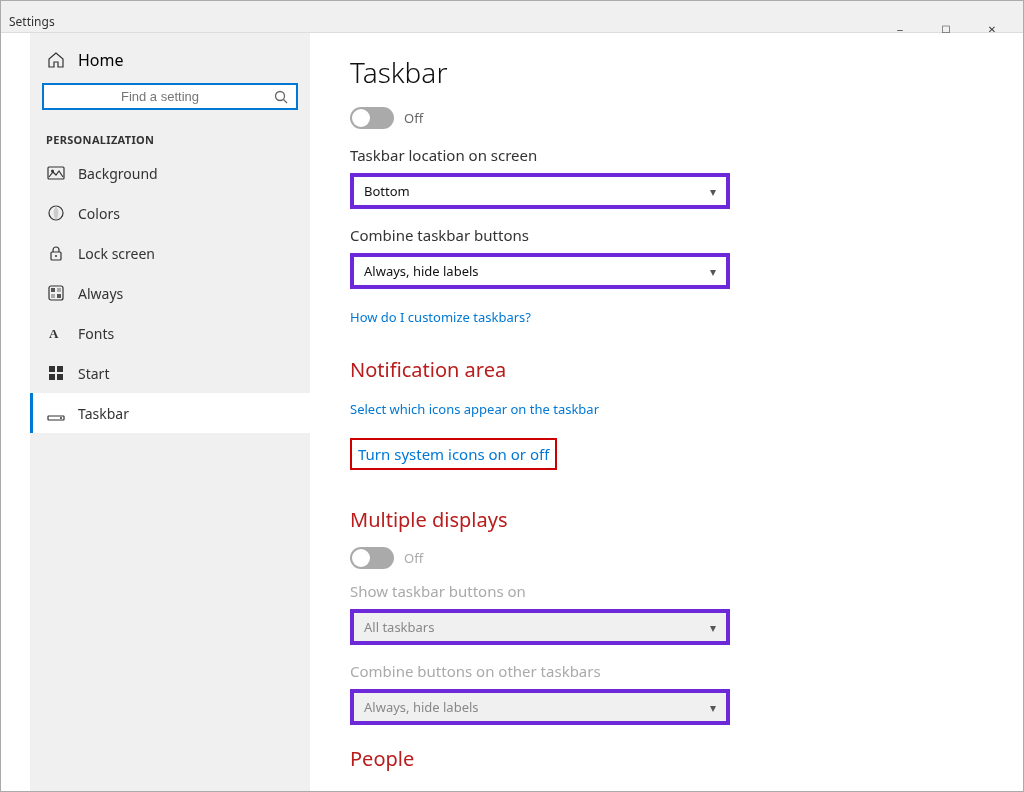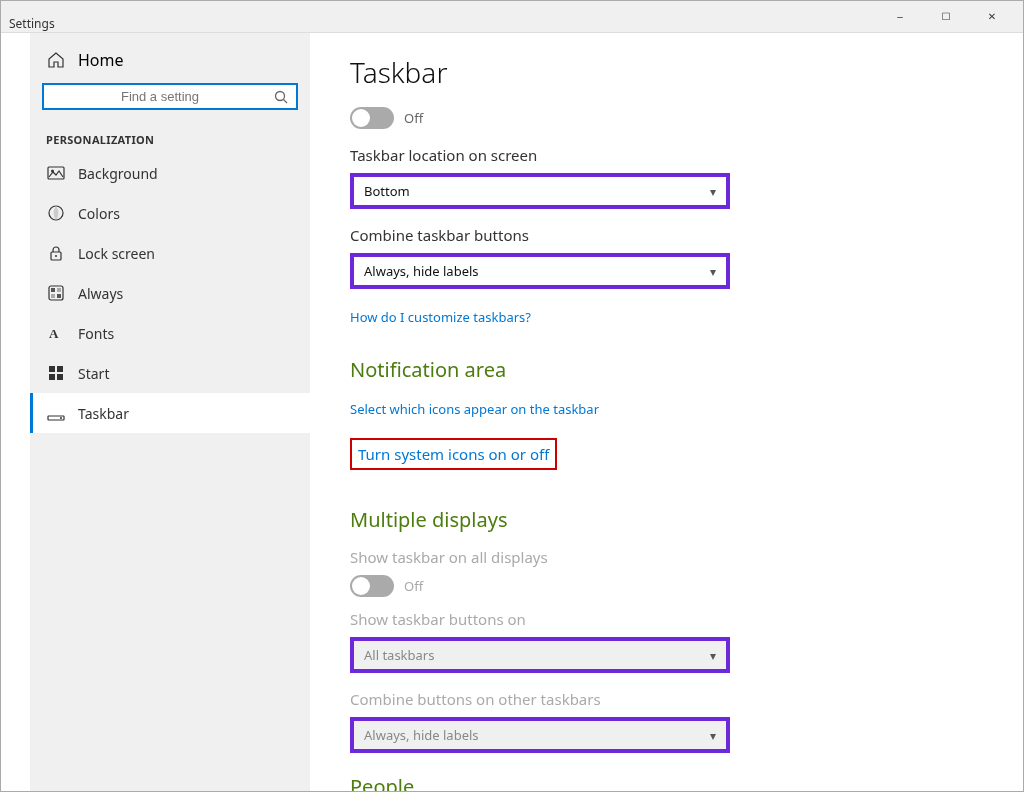--- a/index.html
+++ b/index.html
@@ -19,22 +19,22 @@
       box-shadow: 2px 2px 12px rgba(0,0,0,0.3);
       display: flex;
       flex-direction: column;
       overflow: hidden;
     }
     
     .titlebar {
       height: 32px;
       background: #f0f0f0;
       display: flex;
-      align-items: flex-end;
-      padding: 0 8px;
+      align-items: flex-start;
+      padding: 12px 8px;
       border-bottom: 1px solid #ddd;
       flex-shrink: 0;
     }
     .titlebar-title {
       font-size: 12px;
       color: #333;
       flex: 1;
     }
     .titlebar-controls {
       display: flex;
@@ -201,21 +201,21 @@
       text-decoration: none;
       display: inline-block;
       border: 2px solid #c00;
       padding: 4px 6px;
       margin-bottom: 16px;
     }
 
     .section-heading {
       font-size: 20px;
       font-weight: 400;
-      color: #4d7c0f;
+      color: #b91c1c;
       margin-top: 20px;
       margin-bottom: 14px;
     }
 
     .toggle-container {
       display: flex;
       align-items: center;
       gap: 10px;
       margin-bottom: 12px;
     }
@@ -401,21 +401,20 @@
       <div style="margin-bottom: 10px;">
         <a class="link">Select which icons appear on the taskbar</a>
       </div>
       <div style="margin-bottom: 20px;">
         <a class="link-highlight">Turn system icons on or off</a>
       </div>
 
       
       <h2 class="section-heading">Multiple displays</h2>
 
-      <div class="section-label" style="color: #aaa;">Show taskbar on all displays</div>
       <div class="toggle-container">
         <div class="toggle off">
           <div class="toggle-knob"></div>
         </div>
         <span class="toggle-label dimmed">Off</span>
       </div>
 
       <div class="section-label" style="color:#aaa; margin-top: 6px;">Show taskbar buttons on</div>
       <div class="dropdown dropdown-disabled">
         <span>All taskbars</span>

